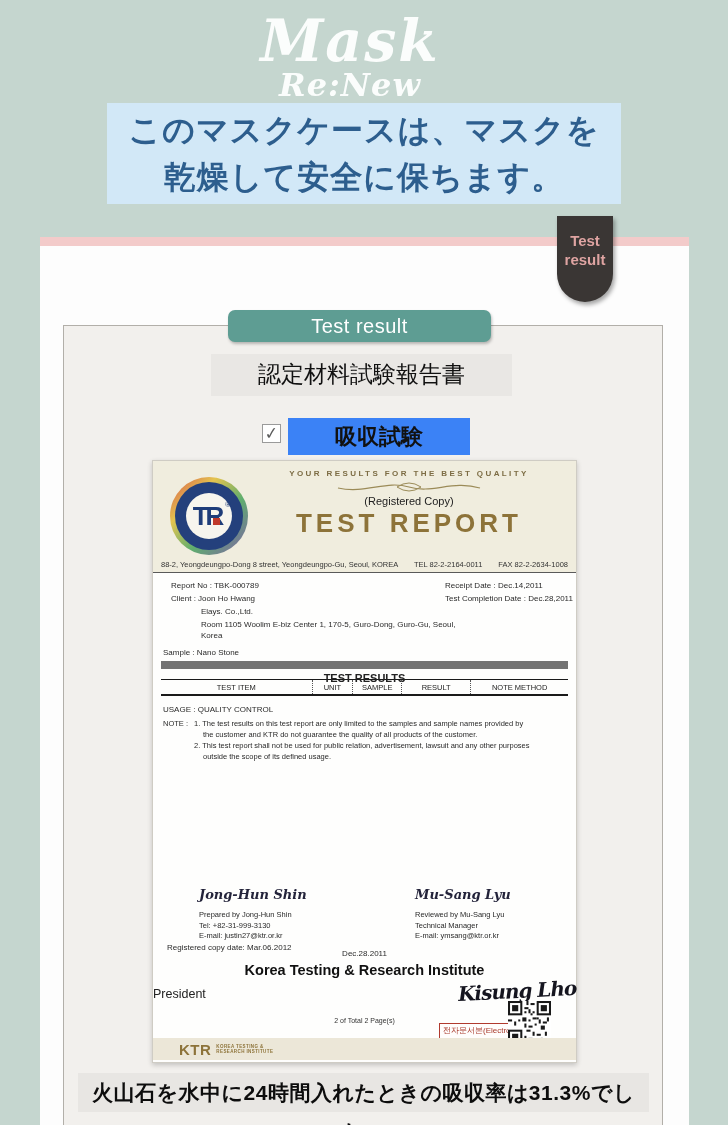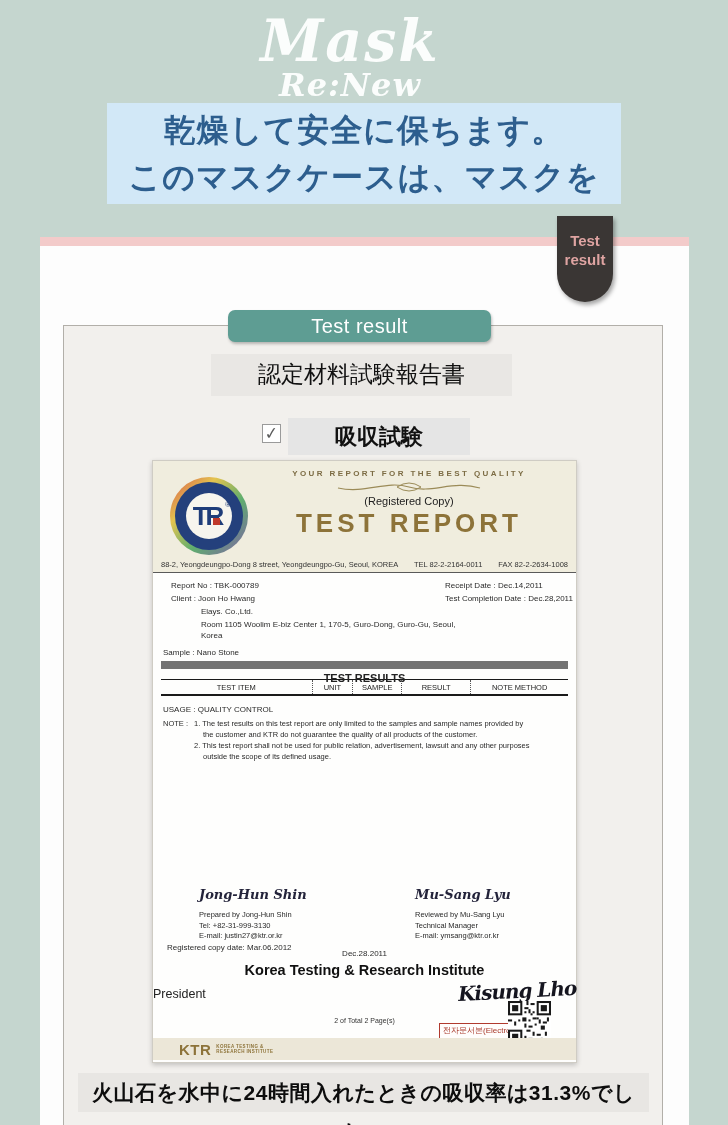--- a/index.html
+++ b/index.html
@@ -38,21 +38,21 @@
   .teal-btn { left:228px; top:310px; width:263px; height:32px; background:#5e9d93;
               border-radius:7px; color:#fff; font-size:20px; line-height:32px; text-align:center;
               box-shadow:1px 2px 3px rgba(0,0,0,.25); z-index:4; letter-spacing:.5px; }
   .report-name-box { left:211px; top:354px; width:301px; height:42px; background:#e9e7e4;
                      font-family:"Liberation Serif","DejaVu Serif",serif; font-size:23px;
                      line-height:42px; text-align:center; color:#111; z-index:2; }
   .checkbox { left:262px; top:424px; width:19px; height:19px; background:#fff;
               border:1px solid #9a9a9a; z-index:2; text-align:center; }
   .checkbox .tick { display:block; color:#5c5c5c; font-size:17px; line-height:17px;
                     font-weight:bold; transform:rotate(-6deg); }
-  .test-name-box { left:288px; top:418px; width:182px; height:37px; background:#e5e5e5;
+  .test-name-box { left:288px; top:418px; width:182px; height:37px; background:#3b82f6;
                    font-size:22px; font-weight:bold; line-height:37px; text-align:center;
                    color:#111; z-index:2; }
 
   
   .document { left:152px; top:460px; width:425px; height:603px; background:#fefefd;
               border:1px solid #cfccc4; box-shadow:0 2px 5px rgba(0,0,0,.2); z-index:2;
               color:#222; }
   .doc-header { left:0; top:0; right:0; height:112px; background:#f0edde; }
   .seal { left:16px; top:15px; }
   .doc-center { left:96px; top:8px; width:320px; text-align:center; }
@@ -122,22 +122,22 @@
 <body>
 
 <div id="stage">
 
   <div class="abs logo">
     <div class="logo-line1">Mask</div>
     <div class="logo-line2">Re:New</div>
   </div>
 
   <div class="abs headline">
+    <div>このマスクケースは、マスクを</div>
     <div>乾燥して安全に保ちます。</div>
-    <div>このマスクケースは、マスクを</div>
   </div>
 
   <div class="abs white-page">
     <div class="abs pink-bar"></div>
   </div>
 
   <div class="abs bookmark">
     <div>Test</div>
     <div>result</div>
   </div>
@@ -166,21 +166,21 @@
           </linearGradient>
         </defs>
         <circle cx="40" cy="40" r="39" fill="url(#rg)"></circle>
         <circle cx="40" cy="40" r="34" fill="#24407c"></circle>
         <circle cx="40" cy="40" r="23" fill="#f7f5ee"></circle>
         <text x="38" y="49" text-anchor="middle" font-size="26" font-weight="bold" fill="#1f3d7a" letter-spacing="-3">TR</text>
         <rect x="44" y="42" width="7" height="7" fill="#c0392b"></rect>
         <text x="56" y="31" font-size="8" fill="#1f3d7a">®</text>
       </svg>
       <div class="abs doc-center">
-        <div class="tagline">YOUR REPORT FOR THE BEST QUALITY</div>
+        <div class="tagline">YOUR RESULTS FOR THE BEST QUALITY</div>
         <svg class="flourish" width="150" height="15" viewBox="0 0 150 15">
           <path d="M4 9 C 32 15, 52 1, 75 8 C 98 15, 118 1, 146 9" stroke="#9b8b58" fill="none" stroke-width="1.2"></path>
           <path d="M63 8 q 12 -8 24 0 q -12 8 -24 0" stroke="#9b8b58" fill="none" stroke-width="1"></path>
         </svg>
         <div class="reg-copy">(Registered Copy)</div>
         <div class="doc-title">TEST REPORT</div>
       </div>
       <div class="abs addr-row">
         <span class="addr">88-2, Yeongdeungpo-Dong 8 street, Yeongdeungpo-Gu, Seoul, KOREA</span>
         <span class="telfax">

